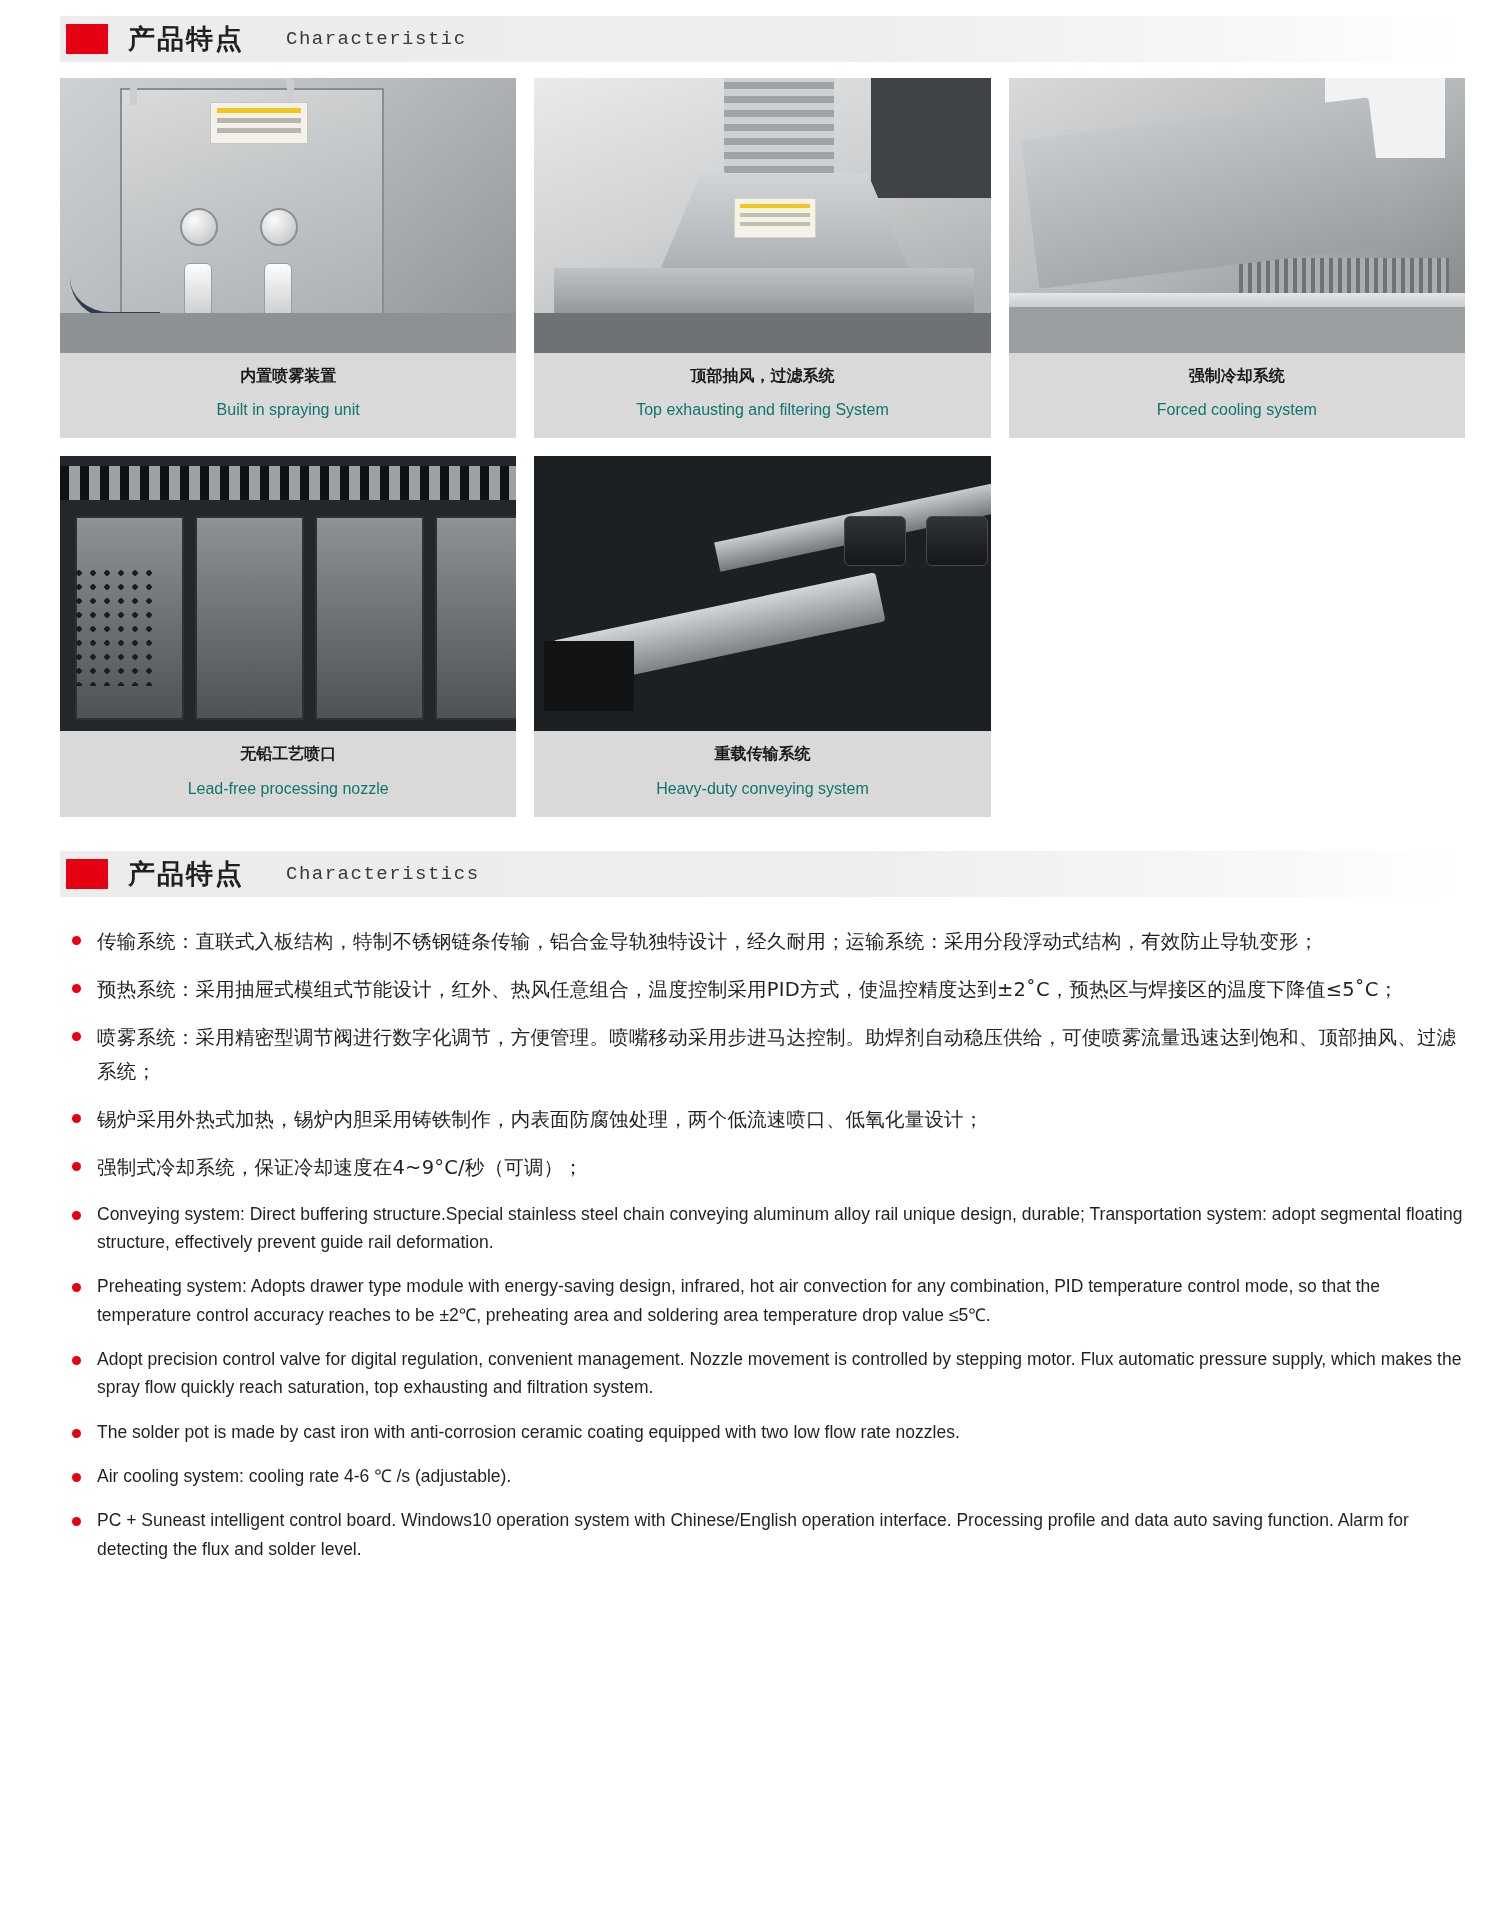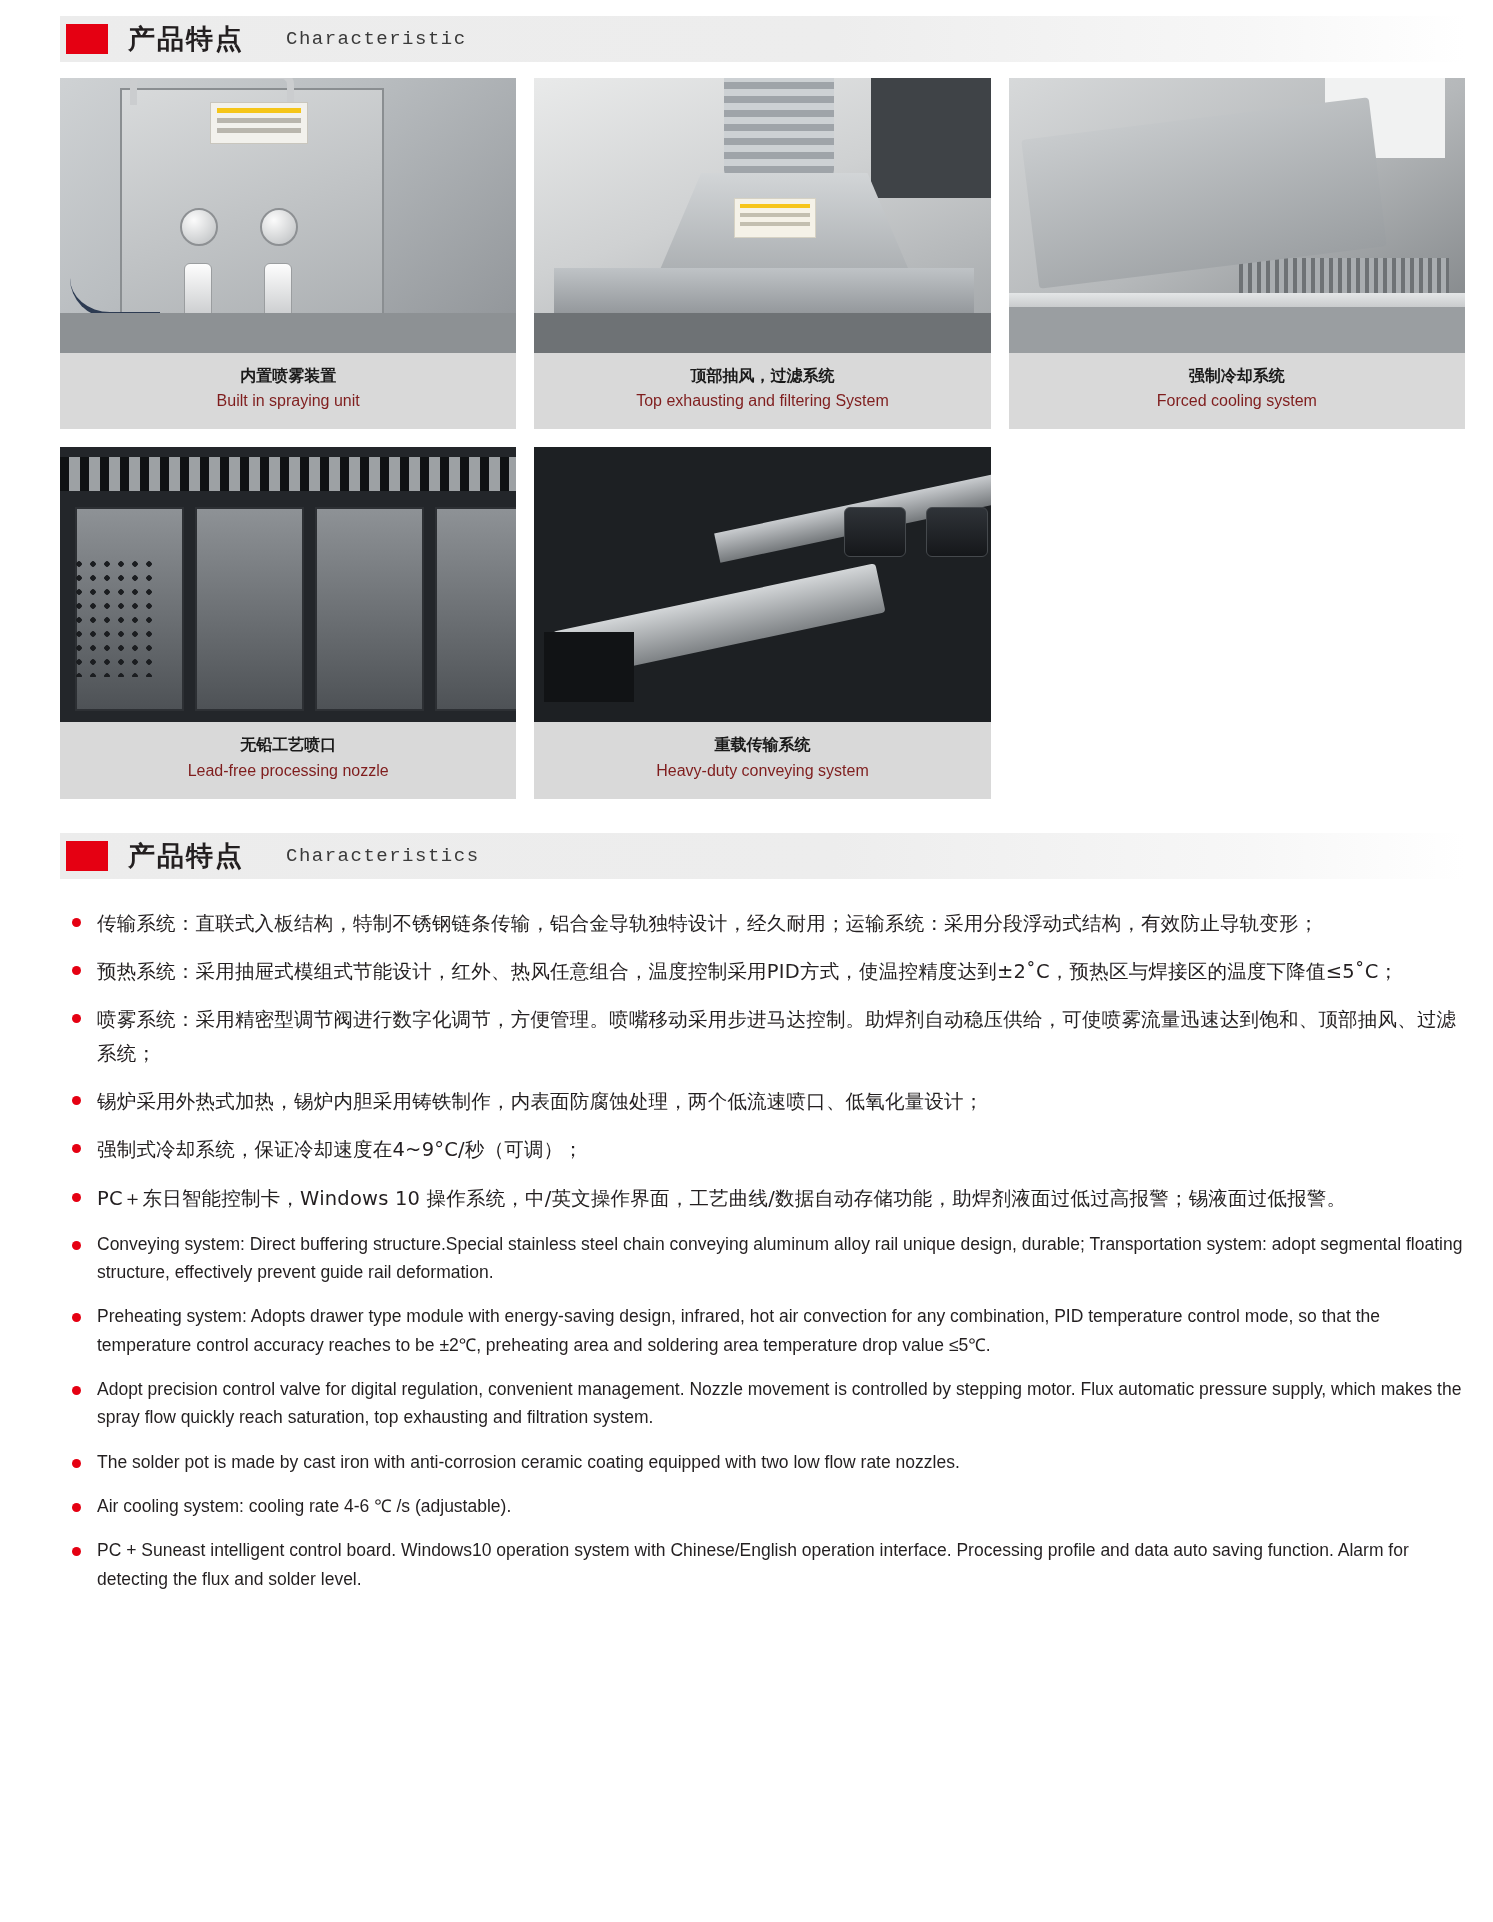--- a/index.html
+++ b/index.html
@@ -79,23 +79,23 @@
   .caption .cn {
     font-family: "DejaVu Sans", sans-serif;
     font-size: 16px;
     font-weight: bold;
     color: #1a1a1a;
     line-height: 1.4;
   }
   .caption .en {
     font-family: "Liberation Sans", sans-serif;
     font-size: 16px;
-    color: #7f1d1d;
+    color: #0f766e;
     line-height: 1.5;
-    margin-top: 2px;
+    margin-top: 11px;
   }
 
   
   .ph { position: absolute; }
   .photo-a { background: linear-gradient(140deg,#cfd2d4 0%, #b9bdc0 40%, #8f9397 100%); }
   .photo-a .panel {
     left: 60px; top: 10px; width: 260px; height: 250px;
     background: linear-gradient(160deg,#d8dadb,#a9adb0);
     border: 2px solid #8a8e91;
   }
@@ -390,24 +390,20 @@
       <div class="text-cn">喷雾系统：采用精密型调节阀进行数字化调节，方便管理。喷嘴移动采用步进马达控制。助焊剂自动稳压供给，可使喷雾流量迅速达到饱和、顶部抽风、过滤系统；</div>
     </div>
     <div class="bullet">
       <div class="dot"></div>
       <div class="text-cn">锡炉采用外热式加热，锡炉内胆采用铸铁制作，内表面防腐蚀处理，两个低流速喷口、低氧化量设计；</div>
     </div>
     <div class="bullet">
       <div class="dot"></div>
       <div class="text-cn">强制式冷却系统，保证冷却速度在4~9°C/秒（可调）；</div>
     </div>
-    <div class="bullet">
-      <div class="dot"></div>
-      <div class="text-cn">PC＋东日智能控制卡，Windows 10 操作系统，中/英文操作界面，工艺曲线/数据自动存储功能，助焊剂液面过低过高报警；锡液面过低报警。</div>
-    </div>
   </div>
 
   <div class="bullets en-block">
     <div class="bullet">
       <div class="dot"></div>
       <div class="text-en">Conveying system: Direct buffering structure.Special stainless steel chain conveying aluminum alloy rail unique design, durable; Transportation system: adopt segmental floating structure, effectively prevent guide rail deformation.</div>
     </div>
     <div class="bullet">
       <div class="dot"></div>
       <div class="text-en">Preheating system: Adopts drawer type module with energy-saving design, infrared, hot air convection for any combination, PID temperature control mode, so that the temperature control accuracy reaches to be ±2℃, preheating area and soldering area temperature drop value ≤5℃.</div>

